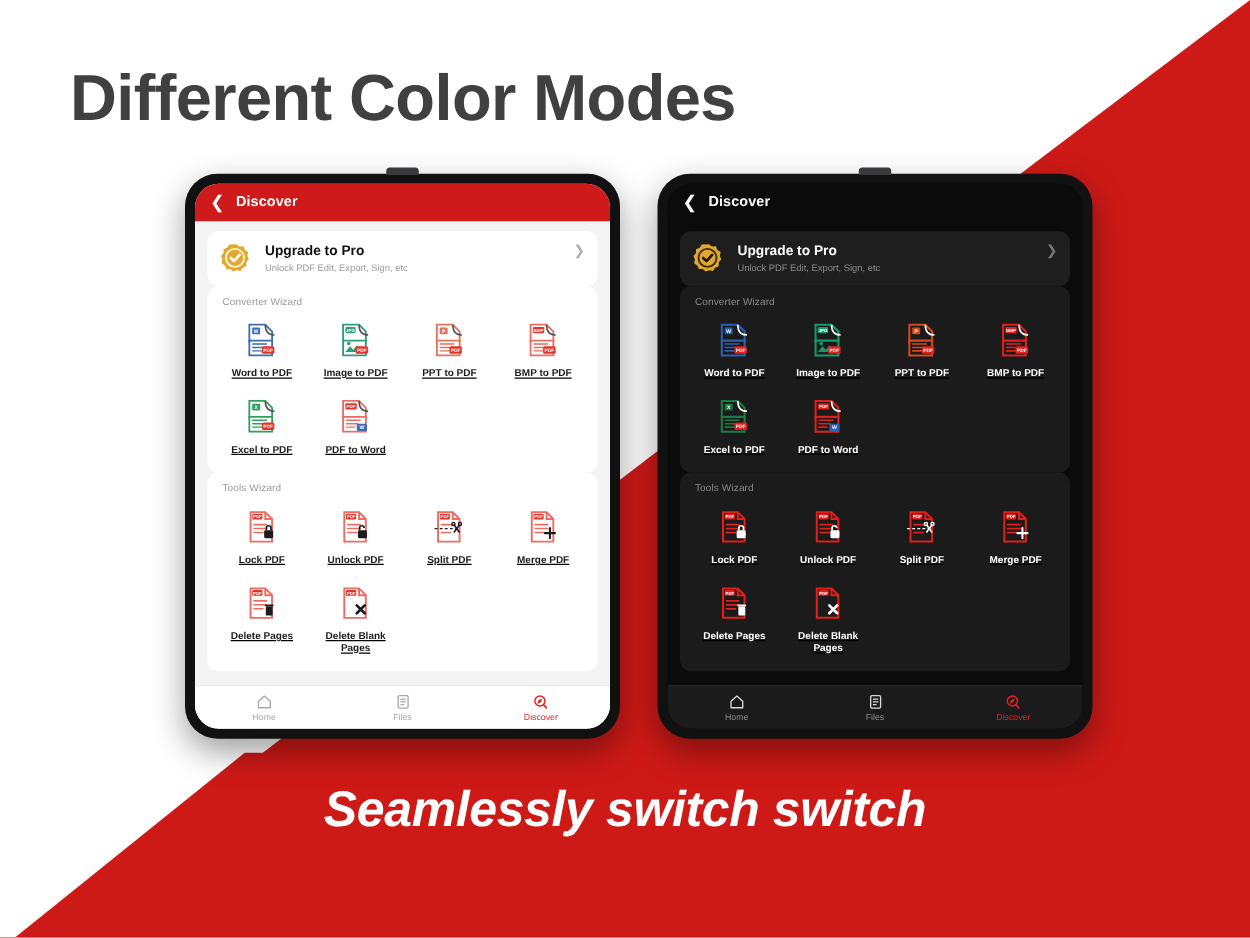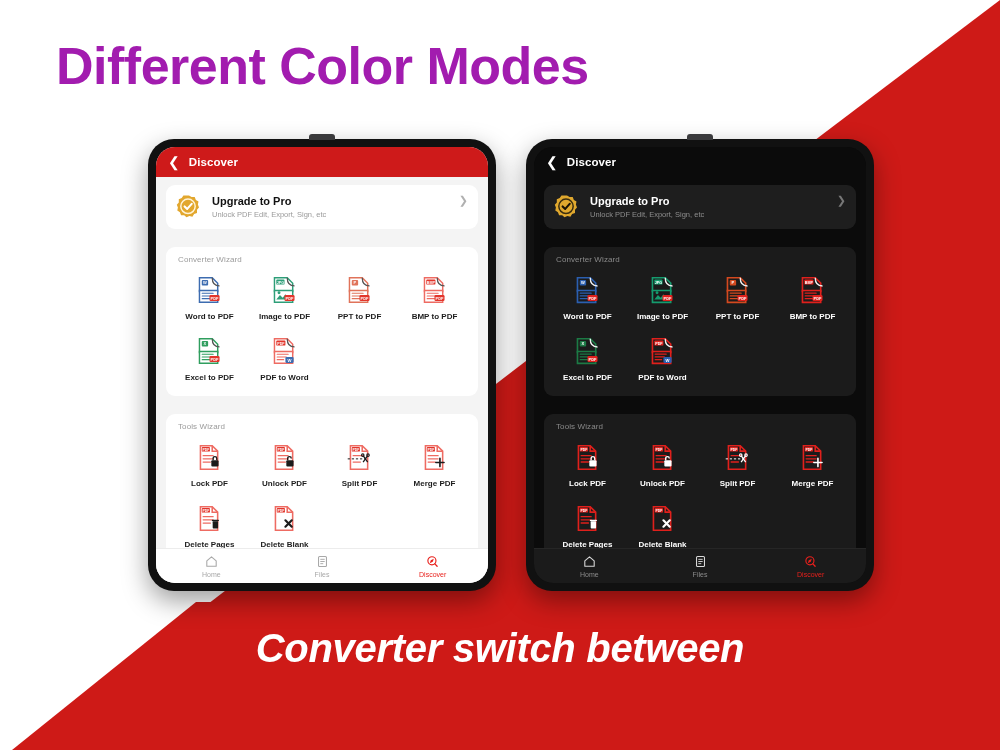--- a/index.html
+++ b/index.html
@@ -14,22 +14,22 @@
     clip-path:polygon(823px 134px, 1000px 0, 1000px 610px, 200px 610px);
   }
   .bg-red-bottom{
     position:absolute;top:0;left:0;width:1000px;height:750px;
     background:#CE1A17;
     clip-path:polygon(196px 602px, 1000px 602px, 1000px 750px, 12px 750px);
   }
 
   
   .headline{
-    position:absolute;left:56px;top:36px;
-    font-size:52px;font-weight:bold;color:#a21caf;letter-spacing:-0.5px;
+    position:absolute;left:56px;top:49px;
+    font-size:52px;font-weight:bold;color:#404040;letter-spacing:-0.5px;
     white-space:nowrap;
   }
   
   .caption{
     position:absolute;left:0;top:624px;width:1000px;
     text-align:center;color:#ffffff;
     font-size:40px;font-style:italic;font-weight:bold;line-height:48px;
     letter-spacing:-0.3px;
   }
 
@@ -87,28 +87,28 @@
   .pro-card.light .pro-title{color:#111111;}
   .pro-card.light .pro-sub{color:#9a9a9a;}
   .pro-card.dark  .pro-title{color:#ffffff;}
   .pro-card.dark  .pro-sub{color:#8d8d8d;}
   .pro-chev{font-size:11px;flex:0 0 auto;margin-left:6px;font-family:"DejaVu Sans",sans-serif;}
   .pro-card.light .pro-chev{color:#b0b0b0;}
   .pro-card.dark  .pro-chev{color:#777777;}
 
   
   .section{
-    margin-top:18px;border-radius:9px;padding:8px 6px 6px 6px;box-sizing:border-box;
+    margin-top:0;border-radius:9px;padding:8px 6px 6px 6px;box-sizing:border-box;
   }
   .section.light{background:#ffffff;}
   .section.dark {background:#1B1B1B;}
   .section-title{font-size:8px;margin:0 0 4px 6px;letter-spacing:0.1px;}
   .section.light .section-title{color:#9b9b9b;}
   .section.dark  .section-title{color:#8a8a8a;}
-  .grid{display:flex;flex-wrap:wrap;}
+  .grid{display:flex;flex-wrap:wrap;text-decoration:underline;}
   .cell{
     width:25%;box-sizing:border-box;
     display:flex;flex-direction:column;align-items:center;
     padding:6px 2px 7px 2px;
   }
   .cell .ico{height:33px;display:flex;align-items:center;justify-content:center;}
   .cell .lbl{
     font-size:8px;font-weight:bold;margin-top:5px;text-align:center;line-height:10px;
   }
   .section.light .cell .lbl{color:#1c1c1c;}
@@ -622,14 +622,14 @@
               <path d="M12.3 12.3 15.4 15.6" stroke="#E8201C" stroke-width="1.8" stroke-linecap="round"></path>
             </svg>
         </span>
         <span class="t-lbl">Discover</span>
       </div>
     </div>
   </div>
 </div>
 
 <div class="caption">
-  <div>Converter switch  between</div>
+  <div>Seamlessly switch  switch</div>
 </div>
 
 </body></html>

